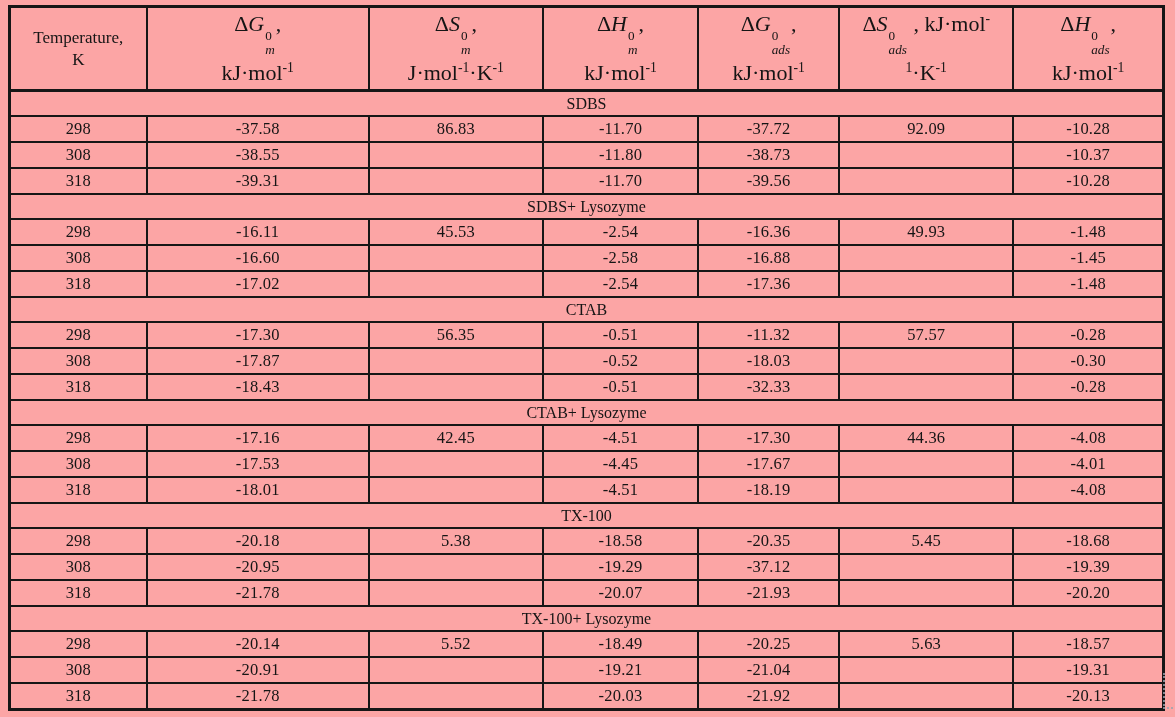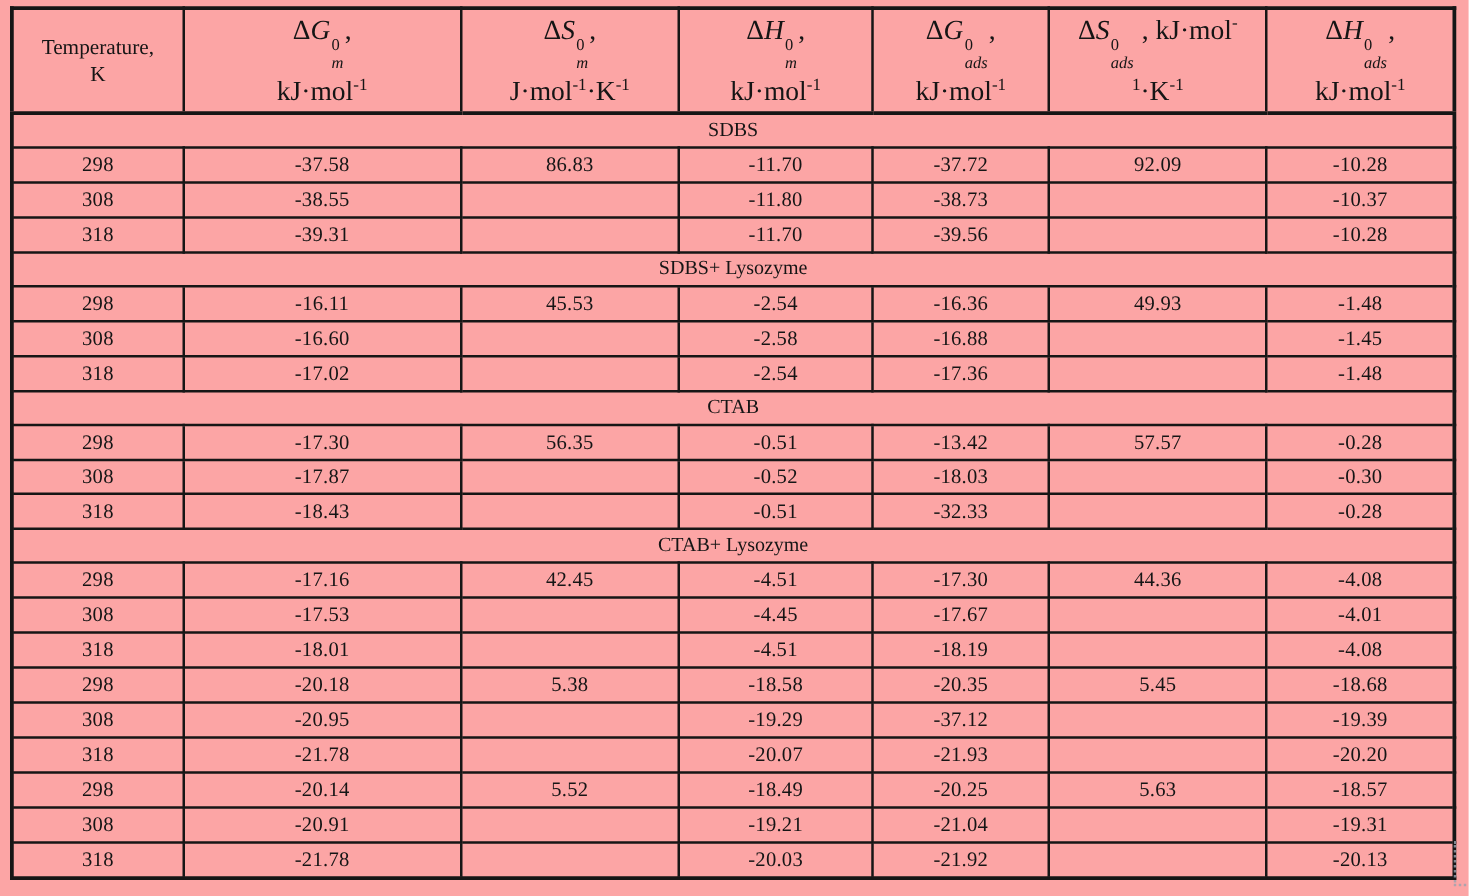--- a/index.html
+++ b/index.html
@@ -146,21 +146,21 @@
           <td>-1.48</td>
         </tr>
         <tr class="section-row">
           <td colspan="7">CTAB</td>
         </tr>
         <tr class="data-row">
           <td>298</td>
           <td>-17.30</td>
           <td>56.35</td>
           <td>-0.51</td>
-          <td>-13.42</td>
+          <td>-11.32</td>
           <td>57.57</td>
           <td>-0.28</td>
         </tr>
         <tr class="data-row">
           <td>308</td>
           <td>-17.87</td>
           <td></td>
           <td>-0.52</td>
           <td>-18.03</td>
           <td></td>
@@ -198,20 +198,23 @@
         </tr>
         <tr class="data-row">
           <td>318</td>
           <td>-18.01</td>
           <td></td>
           <td>-4.51</td>
           <td>-18.19</td>
           <td></td>
           <td>-4.08</td>
         </tr>
+        <tr class="section-row">
+          <td colspan="7">TX-100</td>
+        </tr>
         <tr class="data-row">
           <td>298</td>
           <td>-20.18</td>
           <td>5.38</td>
           <td>-18.58</td>
           <td>-20.35</td>
           <td>5.45</td>
           <td>-18.68</td>
         </tr>
         <tr class="data-row">
@@ -225,20 +228,23 @@
         </tr>
         <tr class="data-row">
           <td>318</td>
           <td>-21.78</td>
           <td></td>
           <td>-20.07</td>
           <td>-21.93</td>
           <td></td>
           <td>-20.20</td>
         </tr>
+        <tr class="section-row">
+          <td colspan="7">TX-100+ Lysozyme</td>
+        </tr>
         <tr class="data-row">
           <td>298</td>
           <td>-20.14</td>
           <td>5.52</td>
           <td>-18.49</td>
           <td>-20.25</td>
           <td>5.63</td>
           <td>-18.57</td>
         </tr>
         <tr class="data-row">

